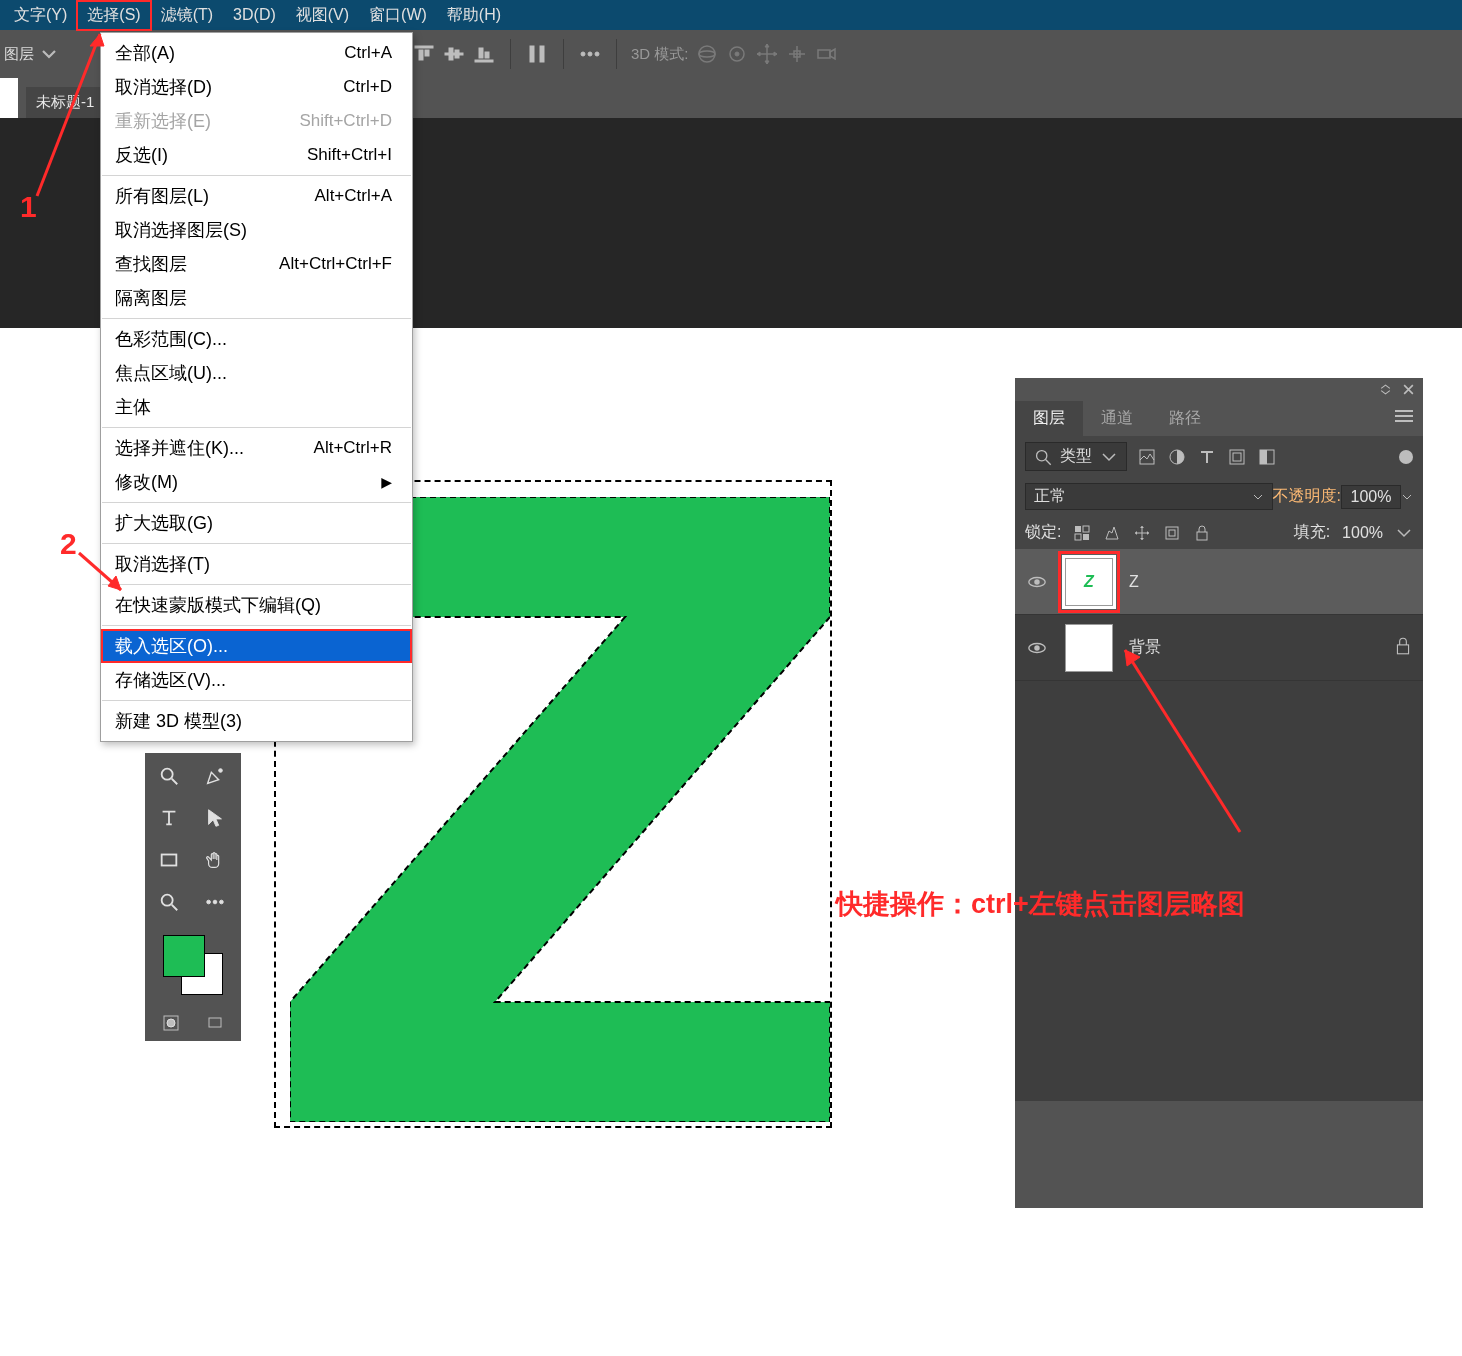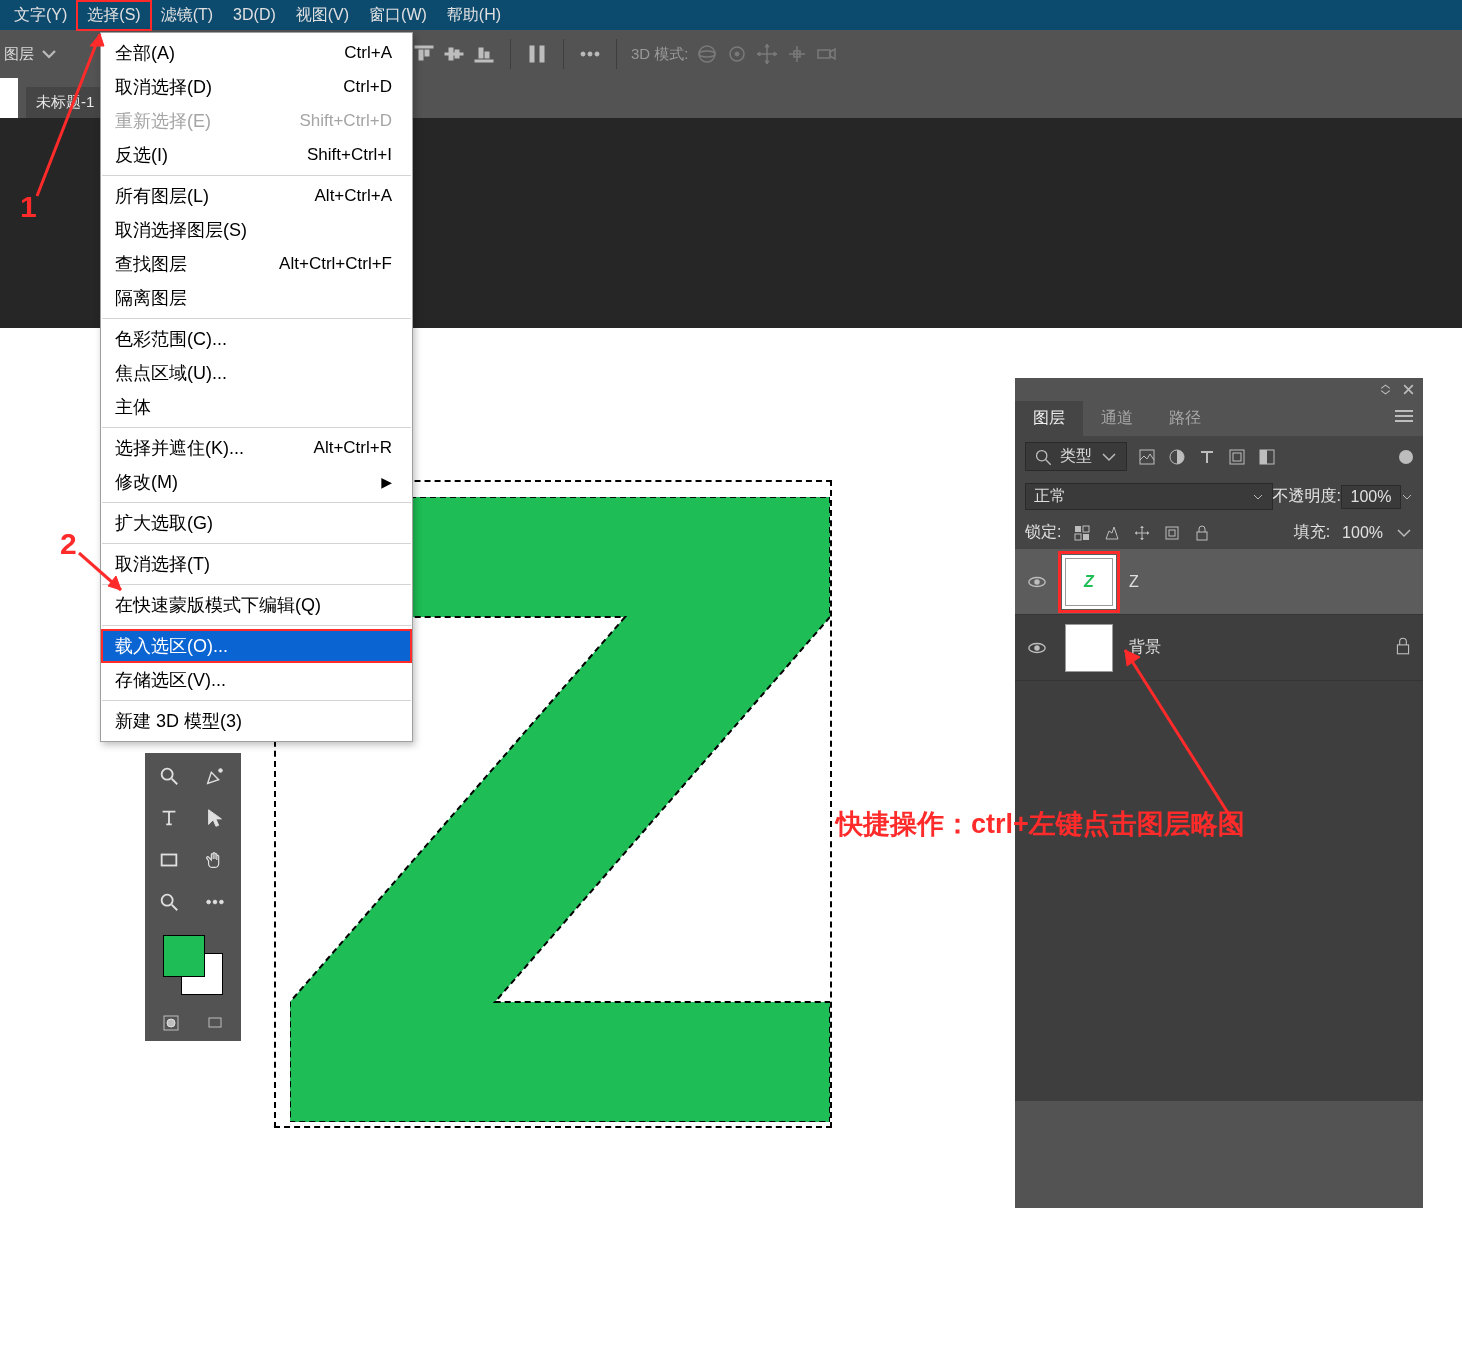--- a/index.html
+++ b/index.html
@@ -50,41 +50,41 @@
     .lp-tabs { display: flex; align-items: center; height: 36px; }
     .lp-tab { padding: 7px 18px; color: #a8a8a8; }
     .lp-tab.active { background: #454545; color: #eee; }
     .lp-tabs .menu-icon { margin-left: auto; padding-right: 10px; }
     .lp-filter { display: flex; align-items: center; padding: 6px 10px; gap: 10px; background: #454545; }
     .lp-filter .typefilter { background: #3a3a3a; border: 1px solid #2a2a2a; padding: 3px 8px; display: flex; align-items: center; gap: 8px; color: #ddd; }
     .lp-filter .ficon { width: 20px; height: 20px; display: flex; align-items: center; justify-content: center; }
     .lp-filter svg { fill: #bdbdbd; width: 18px; height: 18px; }
     .lp-row { display: flex; align-items: center; padding: 6px 10px; background: #454545; }
     .lp-row .drop { background: #3a3a3a; border: 1px solid #2a2a2a; padding: 2px 8px; display: flex; align-items: center; gap: 10px; color: #ddd; flex: 1; }
-    .lp-row .lbl { color: #e5e5e5; }
+    .lp-row .lbl { color: #fdba74; }
     .lp-row .val { background: #3a3a3a; border: 1px solid #2a2a2a; padding: 2px 6px; width: 60px; text-align: center; }
     .lp-lockrow { display: flex; align-items: center; padding: 6px 10px; gap: 12px; background: #454545; justify-content: center; }
     .lp-lockrow .lockicons { display: flex; gap: 12px; }
     .lp-lockrow svg { width: 18px; height: 18px; fill: #bdbdbd; }
     .lp-layers { background: #3e3e3e; }
     .layer-item { display: flex; align-items: center; height: 66px; padding: 0 10px; gap: 16px; border-bottom: 1px solid #353535; }
     .layer-item.active { background: #5c5c5c; }
     .layer-item .eye { width: 24px; display: flex; justify-content: center; }
     .layer-item .thumb { width: 48px; height: 48px; border: 1px solid #9a9a9a; background: #fff; display: flex; align-items: center; justify-content: center; position: relative; }
     .layer-item.active .thumb { outline: 3px solid #fff; }
     .thumb-boxring { position: absolute; inset: -8px; border: 3px solid #ff2a2a; pointer-events: none; }
     .checker { background-image: linear-gradient(45deg,#ccc 25%,transparent 25%),linear-gradient(-45deg,#ccc 25%,transparent 25%),linear-gradient(45deg,transparent 75%,#ccc 75%),linear-gradient(-45deg,transparent 75%,#ccc 75%); background-size: 10px 10px; background-position: 0 0,0 5px,5px -5px,-5px 0; }
     .thumb .zmini { color: #1ebd55; font-weight: bold; font-size: 16px; font-style: italic; }
     .layer-item .lock { margin-left: auto; }
     .layer-item svg { width: 20px; height: 20px; fill: #bdbdbd; }
     .lp-spacer { background: #3e3e3e; height: 420px; }
     
     .annotation-1 { position: absolute; top: 190px; left: 20px; color: #ff2a2a; font-size: 30px; font-weight: bold; }
     .annotation-2 { position: absolute; top: 527px; left: 60px; color: #ff2a2a; font-size: 30px; font-weight: bold; }
-    .annotation-text { position: absolute; top: 806px; left: 836px; color: #ff2a2a; font-size: 27px; font-weight: bold; }
+    .annotation-text { position: absolute; top: 886px; left: 836px; color: #ff2a2a; font-size: 27px; font-weight: bold; }
     
     .arrow { position: absolute; stroke: #ff2a2a; fill: #ff2a2a; }
     .filtertoggle { width: 14px; height: 14px; border-radius: 50%; background: #bdbdbd; margin-left: auto; }
     .chev-down { width:12px; height:12px; }
   </style>
 </head>
 <body>
 
 <div class="menubar">
   <span class="mi">文字(Y)</span>

